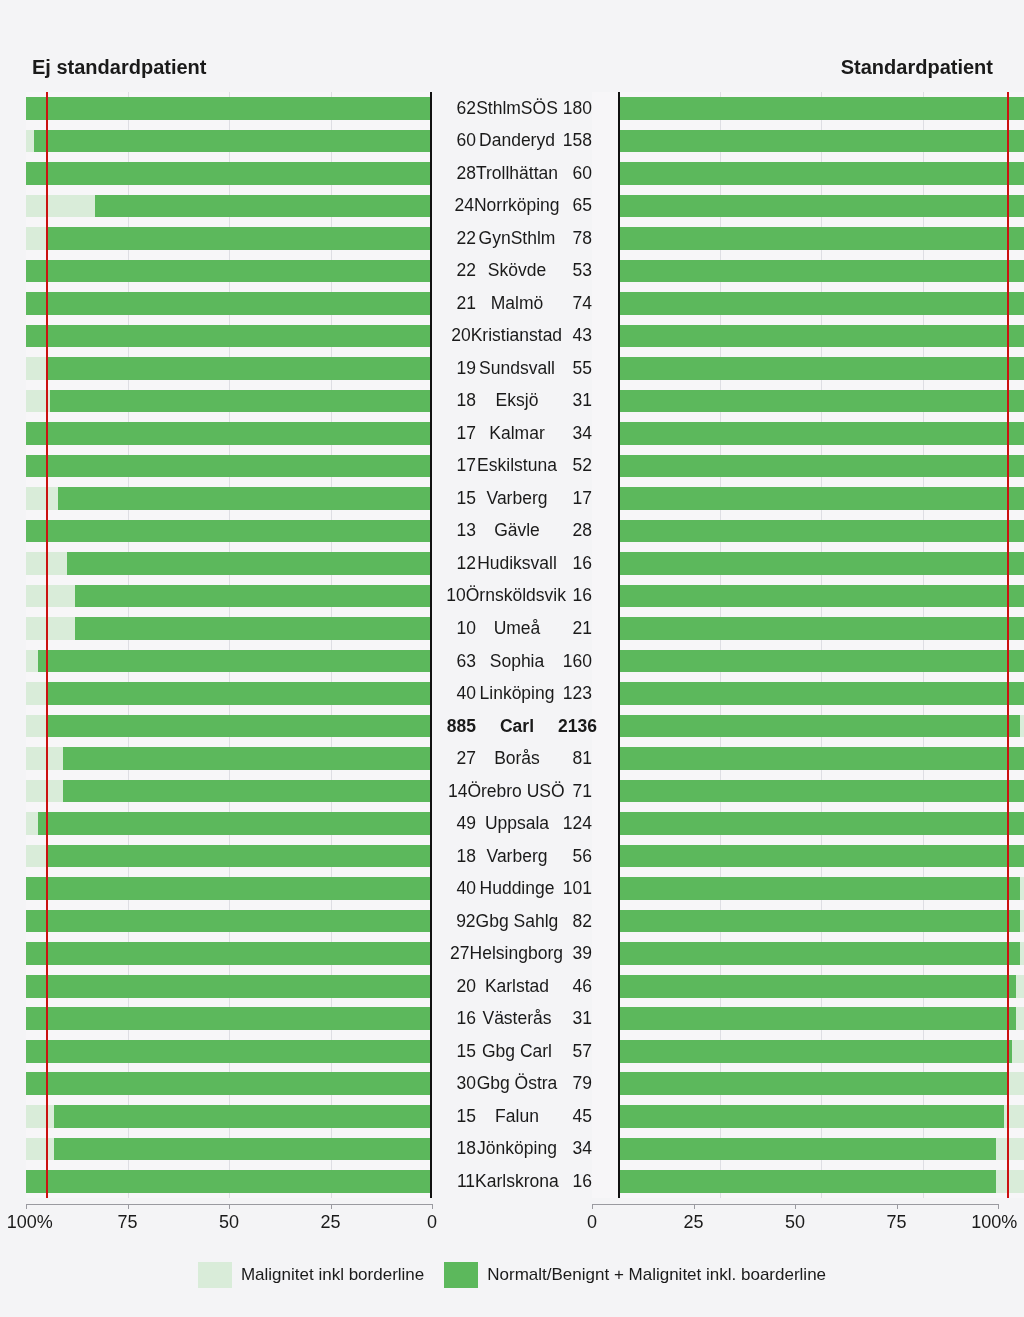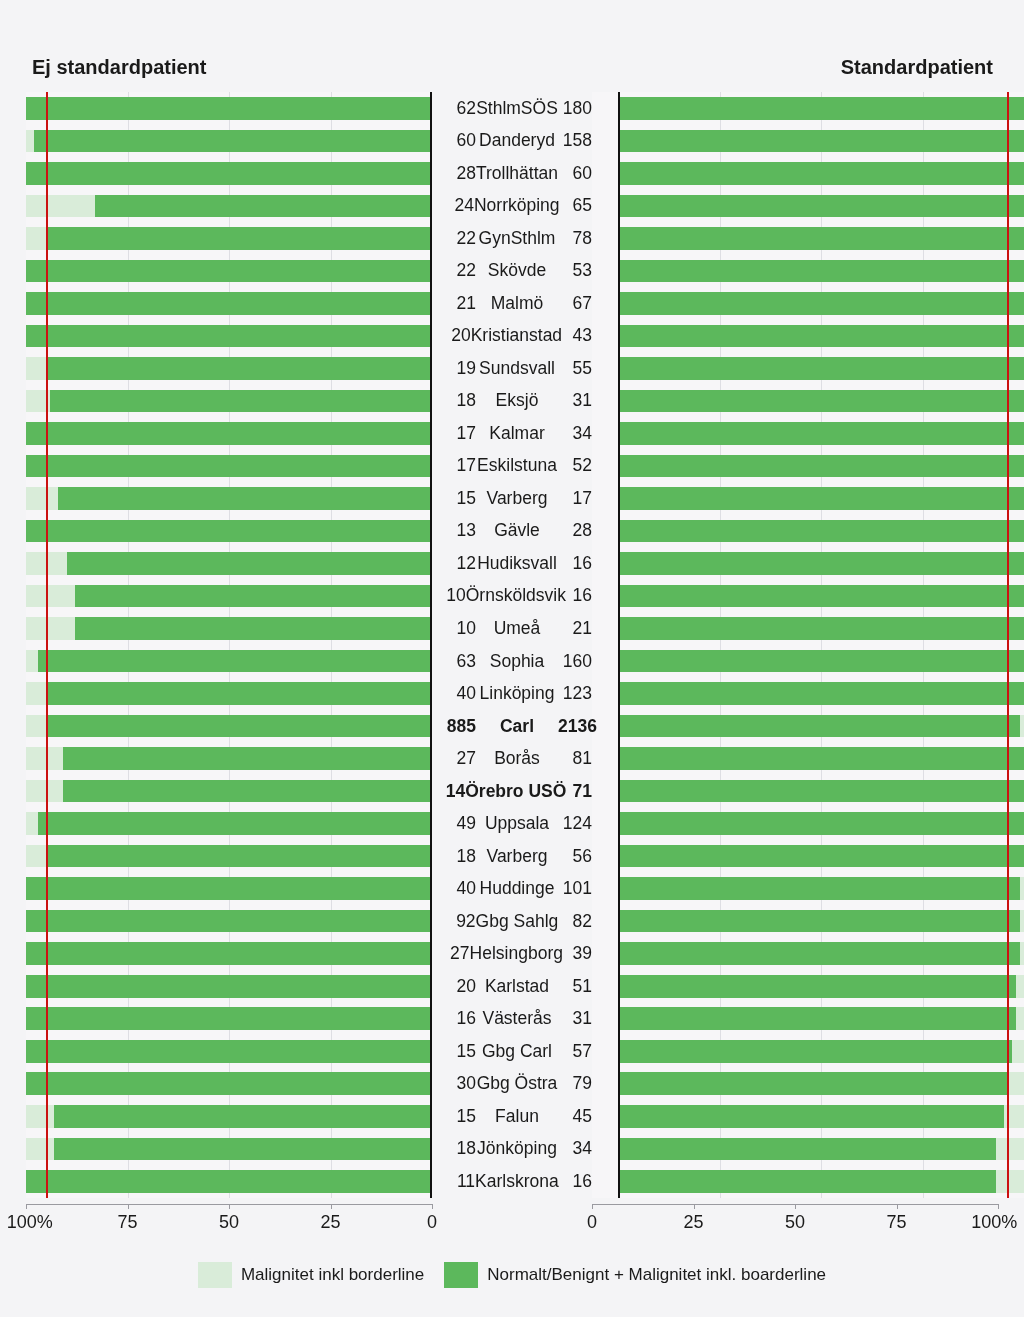--- a/index.html
+++ b/index.html
@@ -288,21 +288,21 @@
             <div class="bar-wrap">
               <div class="seg light" style="left: 0px; width: 0px;"></div>
               <div class="seg dark" style="left: 0px; width: 406px;"></div>
             </div>
             <div class="refline" style="left: 20.3px;"></div>
             <div class="pane-border" style="right: 0px;"></div>
           </div>
           <div class="labels">
             <div class="lab-n-left">21</div>
             <div class="lab-name">Malmö</div>
-            <div class="lab-n-right">67</div>
+            <div class="lab-n-right">74</div>
           </div>
           <div class="pane pane-right">
             <div class="gl" style="left: 101.5px;"></div>
             <div class="gl" style="left: 203px;"></div>
             <div class="gl" style="left: 304.5px;"></div>
             <div class="bar-wrap">
               <div class="seg light" style="left: 0px; width: 406px;"></div>
               <div class="seg dark" style="left: 0px; width: 406px;"></div>
             </div>
             <div class="refline" style="left: 388.7px;"></div>
@@ -708,21 +708,21 @@
             <div class="gl" style="left: 203px;"></div>
             <div class="gl" style="left: 304.5px;"></div>
             <div class="bar-wrap">
               <div class="seg light" style="left: 0px; width: 406px;"></div>
               <div class="seg dark" style="left: 0px; width: 406px;"></div>
             </div>
             <div class="refline" style="left: 388.7px;"></div>
             <div class="pane-border" style="left: 0px;"></div>
           </div>
         </div>
-        <div class="row" style="height: 32.5294px; font-weight: bold;">
+        <div class="row" style="height: 32.5294px;">
           <div class="pane pane-left">
             <div class="gl" style="left: 304.5px;"></div>
             <div class="gl" style="left: 203px;"></div>
             <div class="gl" style="left: 101.5px;"></div>
             <div class="bar-wrap">
               <div class="seg light" style="left: 0px; width: 36.54px;"></div>
               <div class="seg dark" style="left: 36.54px; width: 369.46px;"></div>
             </div>
             <div class="refline" style="left: 20.3px;"></div>
             <div class="pane-border" style="right: 0px;"></div>
@@ -897,21 +897,21 @@
             <div class="bar-wrap">
               <div class="seg light" style="left: 0px; width: 0px;"></div>
               <div class="seg dark" style="left: 0px; width: 406px;"></div>
             </div>
             <div class="refline" style="left: 20.3px;"></div>
             <div class="pane-border" style="right: 0px;"></div>
           </div>
           <div class="labels">
             <div class="lab-n-left">20</div>
             <div class="lab-name">Karlstad</div>
-            <div class="lab-n-right">51</div>
+            <div class="lab-n-right">46</div>
           </div>
           <div class="pane pane-right">
             <div class="gl" style="left: 101.5px;"></div>
             <div class="gl" style="left: 203px;"></div>
             <div class="gl" style="left: 304.5px;"></div>
             <div class="bar-wrap">
               <div class="seg light" style="left: 0px; width: 406px;"></div>
               <div class="seg dark" style="left: 0px; width: 397.88px;"></div>
             </div>
             <div class="refline" style="left: 388.7px;"></div>

